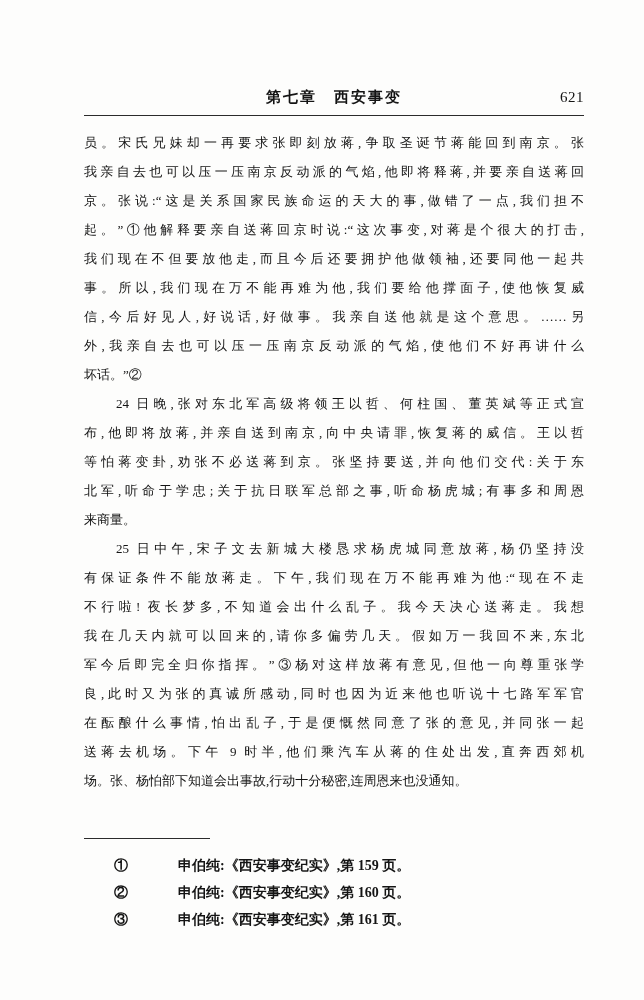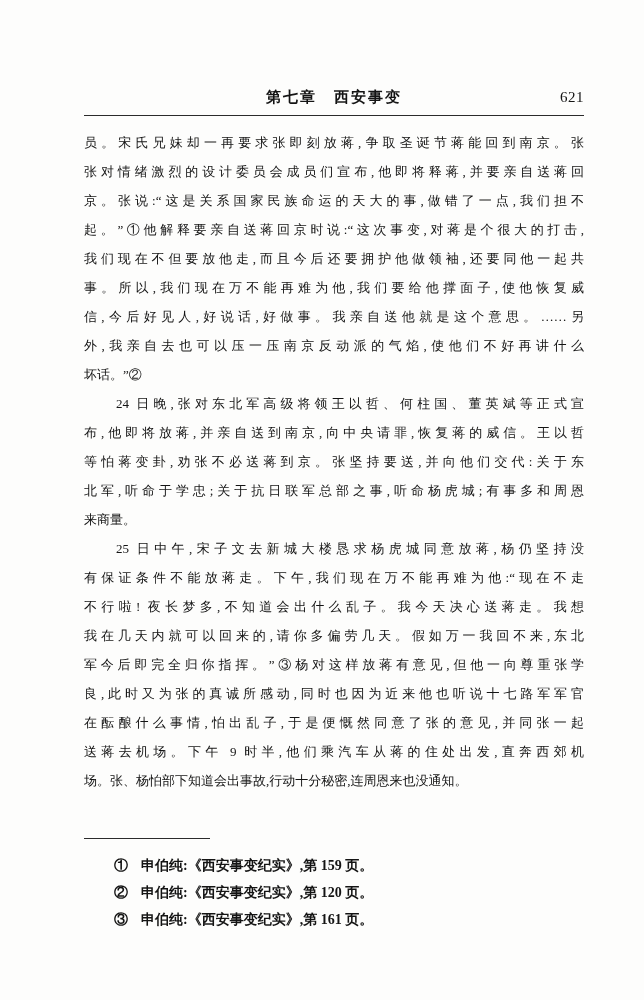--- a/index.html
+++ b/index.html
@@ -56,39 +56,39 @@
     position:absolute; top:838px; left:84px; width:126px;
     border-top:1.5px solid #2b2b2b;
   }
   .footnotes {
     position:absolute; top:852px; left:84px; width:500px;
     font-size:14px; line-height:27px;
     font-weight:600;
   }
   .footnote-item { display:flex; padding-left:30px; }
   .footnote-marker { flex:0 0 auto; margin-right:13px; }
-  .footnote-text { flex:1 1 auto; }
+  .footnote-text { flex:1 1 auto;margin-left:37px; }
 </style>
 </head>
 <body>
 
 <div class="page">
 
   <div class="page-header">
     <div class="chapter-title">第七章　西安事变</div>
     <div class="page-number">621</div>
   </div>
 
   <div class="header-rule"></div>
 
   <div class="body-text">
 
   <div class="paragraph">
         <div class="text-line">员。宋氏兄妹却一再要求张即刻放蒋,争取圣诞节蒋能回到南京。张</div>
-        <div class="text-line">张对情绪激烈的设计委员会成员们宣布,他即将释蒋,并要亲自送蒋回</div>
+        <div class="text-line">我亲自去也可以压一压南京反动派的气焰,他即将释蒋,并要亲自送蒋回</div>
         <div class="text-line">京。张说:“这是关系国家民族命运的天大的事,做错了一点,我们担不</div>
         <div class="text-line">起。”①他解释要亲自送蒋回京时说:“这次事变,对蒋是个很大的打击,</div>
         <div class="text-line">我们现在不但要放他走,而且今后还要拥护他做领袖,还要同他一起共</div>
         <div class="text-line">事。所以,我们现在万不能再难为他,我们要给他撑面子,使他恢复威</div>
         <div class="text-line">信,今后好见人,好说话,好做事。我亲自送他就是这个意思。……另</div>
         <div class="text-line">外,我亲自去也可以压一压南京反动派的气焰,使他们不好再讲什么</div>
         <div class="text-line last">坏话。”②</div>
       </div>
       <div class="paragraph">
         <div class="text-line indent">24 日晚,张对东北军高级将领王以哲、何柱国、董英斌等正式宣</div>
@@ -113,21 +113,21 @@
   <div class="footnote-rule"></div>
 
   <div class="footnotes">
 
   <div class="footnote-item">
         <span class="footnote-marker">①</span>
         <span class="footnote-text">申伯纯:《西安事变纪实》,第 159 页。</span>
       </div>
       <div class="footnote-item">
         <span class="footnote-marker">②</span>
-        <span class="footnote-text">申伯纯:《西安事变纪实》,第 120 页。</span>
+        <span class="footnote-text">申伯纯:《西安事变纪实》,第 160 页。</span>
       </div>
       <div class="footnote-item">
         <span class="footnote-marker">③</span>
         <span class="footnote-text">申伯纯:《西安事变纪实》,第 161 页。</span>
       </div>
     </div>
 
 </div>
 
 </body></html>

